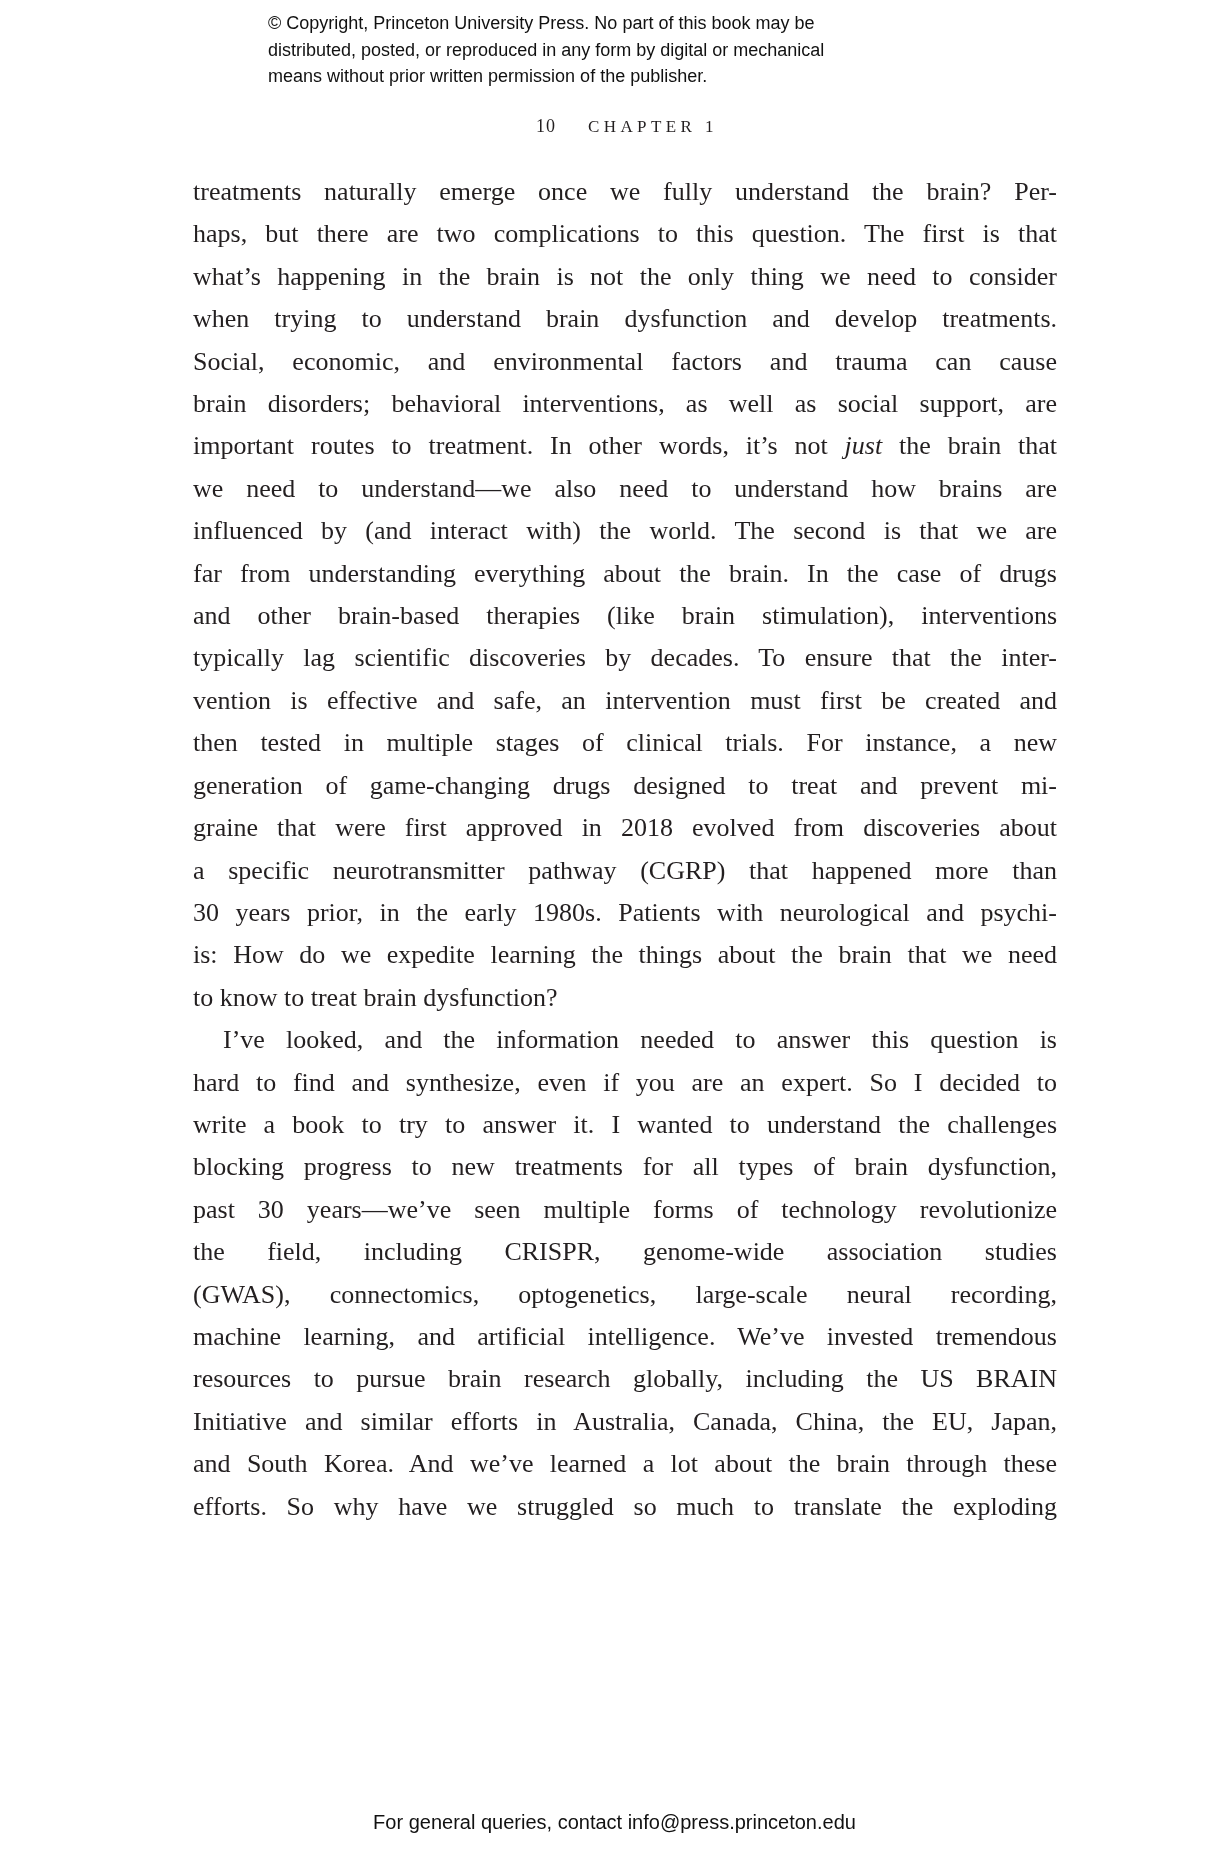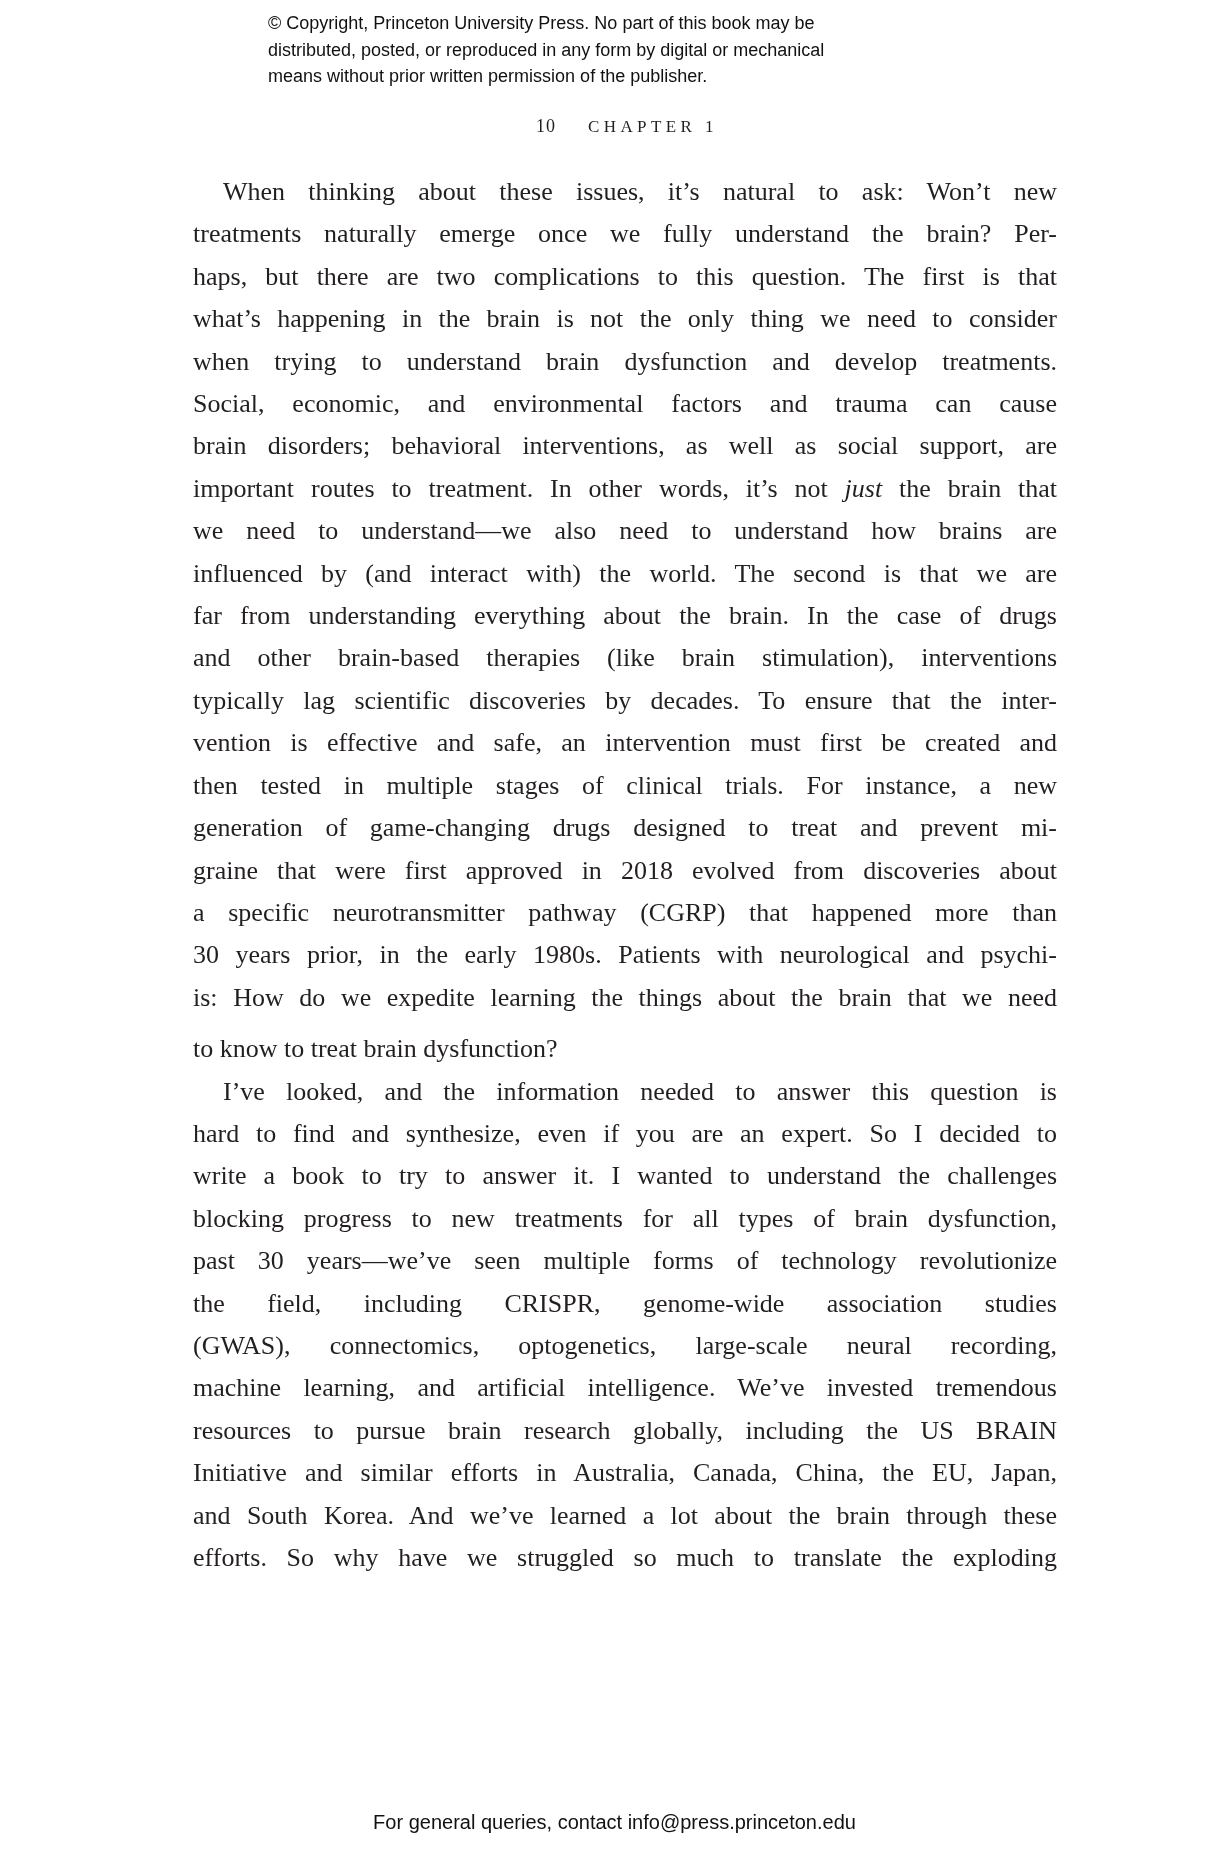--- a/index.html
+++ b/index.html
@@ -24,21 +24,21 @@
   .body-text {
     position: absolute; left: 193px; top: 171px; width: 864px;
     font-family: "Liberation Serif", serif; font-size: 26px;
     line-height: 42.42px; color: #231f20;
   }
   .line {
     display: block; height: 42.42px; white-space: nowrap;
     text-align: justify; text-align-last: justify;
     overflow: visible;
   }
-  .line.last { text-align-last: left; margin-top: 9px; }
+  .line.last { text-align-last: left; }
   .line.indent { padding-left: 30px; }
   .line em { font-style: italic; }
   .footer {
     position: absolute; left: 0; width: 1225px; top: 1810px;
     text-align: center; padding-left: 4px; box-sizing: border-box;
     font-family: "Liberation Sans", sans-serif; font-size: 20px;
     line-height: 24px; color: #111111;
   }
 </style>
 </head>
@@ -50,21 +50,20 @@
   <div>means without prior written permission of the publisher.</div>
 </div>
 
 <div class="running-head">
   <span class="folio">10</span>
   <span class="chapter">CHAPTER 1</span>
 </div>
 
 <div class="body-text">
   <div>
-    <div class="line indent">When thinking about these issues, it’s natural to ask: Won’t new</div>
     <div class="line">treatments naturally emerge once we fully understand the brain? Per-</div>
     <div class="line">haps, but there are two complications to this question. The first is that</div>
     <div class="line">what’s happening in the brain is not the only thing we need to consider</div>
     <div class="line">when trying to understand brain dysfunction and develop treatments.</div>
     <div class="line">Social, economic, and environmental factors and trauma can cause</div>
     <div class="line">brain disorders; behavioral interventions, as well as social support, are</div>
     <div class="line"><span>important routes to treatment. In other words, it’s not</span> <em>just</em> <span>the brain that</span></div>
     <div class="line">we need to understand—we also need to understand how brains are</div>
     <div class="line">influenced by (and interact with) the world. The second is that we are</div>
     <div class="line">far from understanding everything about the brain. In the case of drugs</div>

